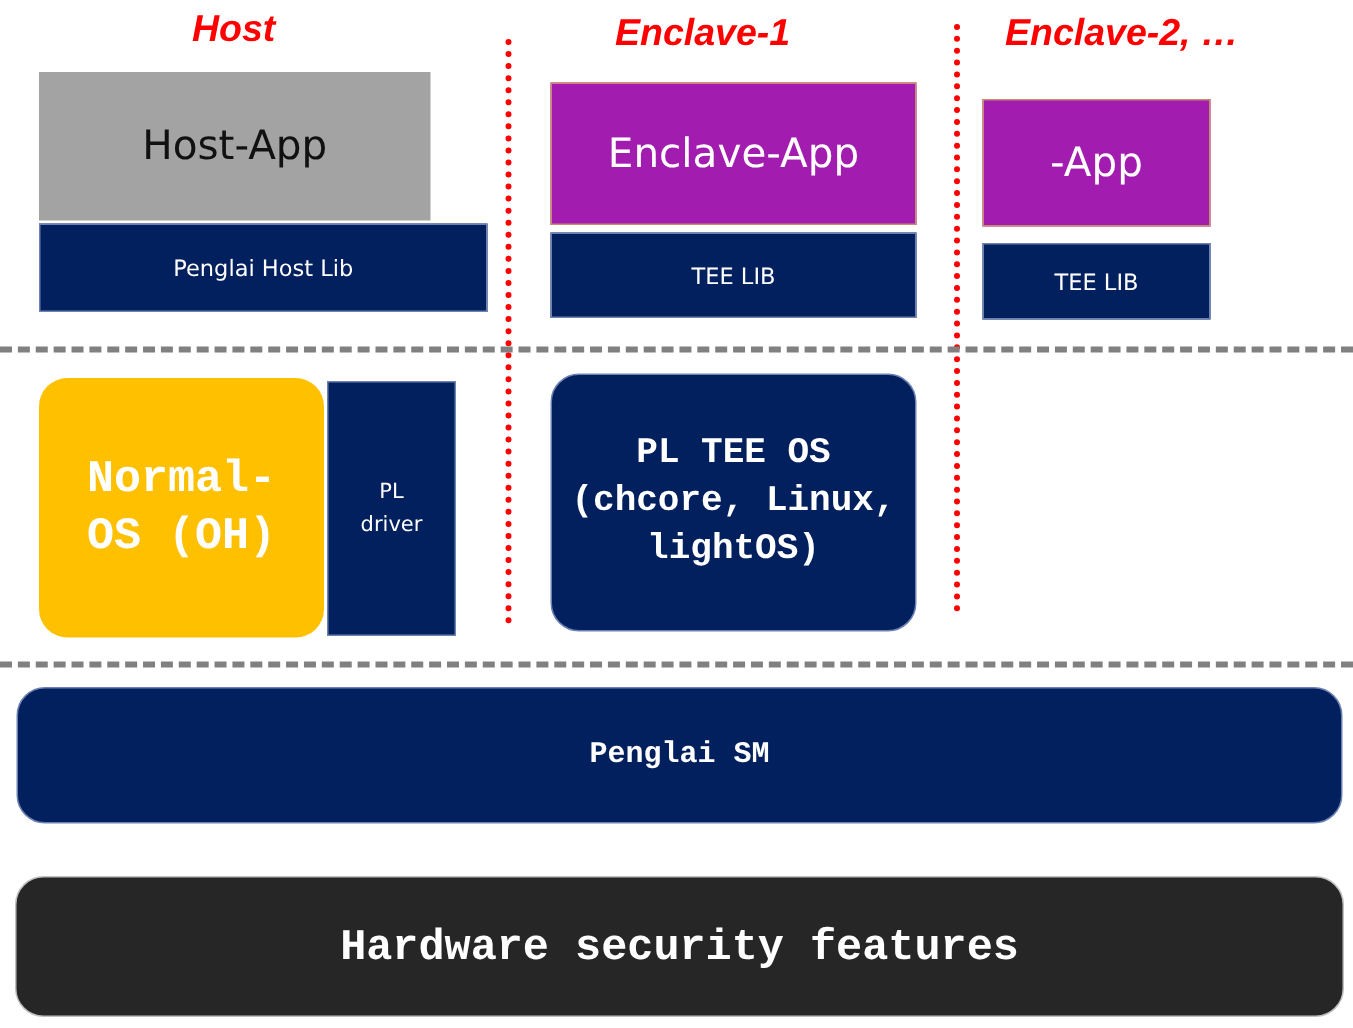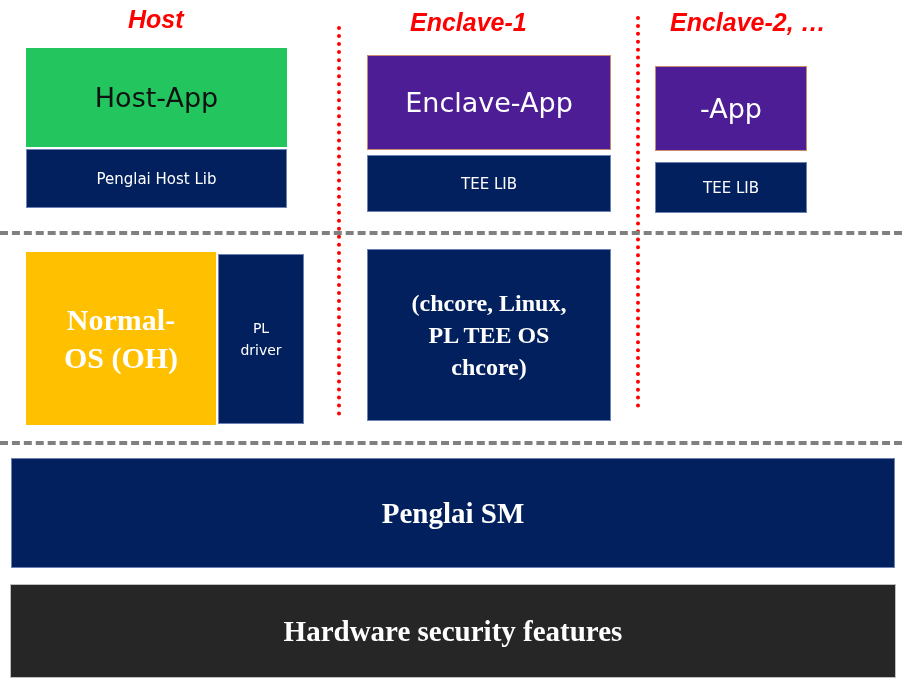--- a/index.html
+++ b/index.html
@@ -1,47 +1,47 @@
 <!DOCTYPE html>
 <html><head>
   <meta charset="utf-8">
   <style>
     html, body { margin:0; padding:0; }
     body { width:902px; height:685px; position:relative; background:#ffffff; overflow:hidden;
            font-family:"DejaVu Sans", sans-serif; }
     .box { position:absolute; display:flex; align-items:center; justify-content:center;
            text-align:center; box-sizing:border-box; }
     .navy { background:#02205e; color:#ffffff; border:1px solid #6d82b3; }
-    .rust { background:#4c1d95; color:#ffffff; border:1px solid #c98a70; }
-    .salmon { background:#22c55e; color:#111111; }
+    .rust { background:#a21caf; color:#ffffff; border:1px solid #c98a70; }
+    .salmon { background:#a3a3a3; color:#111111; }
     .gold { background:#ffc000; color:#ffffff; }
     .black { background:#262626; color:#ffffff; border:1px solid #bfbfbf; }
     .heading { position:absolute; color:#ff0000; font-weight:bold; font-style:italic;
                font-family:"Liberation Sans", sans-serif; font-size:25px; }
     .vline { position:absolute; width:0; border-left:4px dotted #ff0000; }
     .hline { position:absolute; left:0; width:902px; height:0; border-top:4px dashed #808080; }
-    .bold { font-weight:bold; font-family:Liberation Serif, serif; }
+    .bold { font-weight:bold; font-family:Liberation Mono, monospace;border-radius:19px; }
   </style>
 </head>
 <body>
 
 <div class="heading" style="left:128px; top:5px;">Host</div>
 <div class="heading" style="left:410px; top:8px;">Enclave-1</div>
 <div class="heading" style="left:670px; top:8px;">Enclave-2, …</div>
 
 <div class="vline" style="left:337px; top:26px; height:390px;"></div>
 <div class="vline" style="left:636px; top:16px; height:392px;"></div>
 
 <div class="hline" style="top:231px;"></div>
 <div class="hline" style="top:441px;"></div>
 
 <div class="box salmon" style="left:26px; top:48px; width:261px; height:99px; font-size:27px;">
   <span>Host-App</span>
 </div>
-<div class="box navy" style="left:26px; top:149px; width:261px; height:59px; font-size:15px;">
+<div class="box navy" style="left:26px; top:149px; width:299px; height:59px; font-size:15px;">
   <span>Penglai Host Lib</span>
 </div>
 
 <div class="box rust" style="left:367px; top:55px; width:244px; height:95px; font-size:27px;">
   <span>Enclave-App</span>
 </div>
 <div class="box navy" style="left:367px; top:155px; width:244px; height:57px; font-size:15px;">
   <span>TEE LIB</span>
 </div>
 
@@ -54,24 +54,24 @@
 
 <div class="box gold bold" style="left:26px; top:252px; width:190px; height:173px; font-size:30px; flex-direction:column; line-height:38px;">
   <span>Normal-</span>
   <span>OS (OH)</span>
 </div>
 <div class="box navy" style="left:218px; top:254px; width:86px; height:170px; font-size:14px; flex-direction:column; line-height:22px;">
   <span>PL</span>
   <span>driver</span>
 </div>
 <div class="box navy bold" style="left:367px; top:249px; width:244px; height:172px; font-size:24px; flex-direction:column; line-height:32px;">
+  <span>PL TEE OS</span>
   <span>(chcore, Linux,</span>
-  <span>PL TEE OS</span>
-  <span>chcore)</span>
+  <span>lightOS)</span>
 </div>
 
-<div class="box navy bold" style="left:11px; top:458px; width:884px; height:110px; font-size:29px;">
+<div class="box navy bold" style="left:11px; top:458px; width:884px; height:91px; font-size:20px;">
   <span>Penglai SM</span>
 </div>
 
 <div class="box black bold" style="left:10px; top:584px; width:886px; height:94px; font-size:29px;">
   <span>Hardware security features</span>
 </div>
 
 </body></html>

